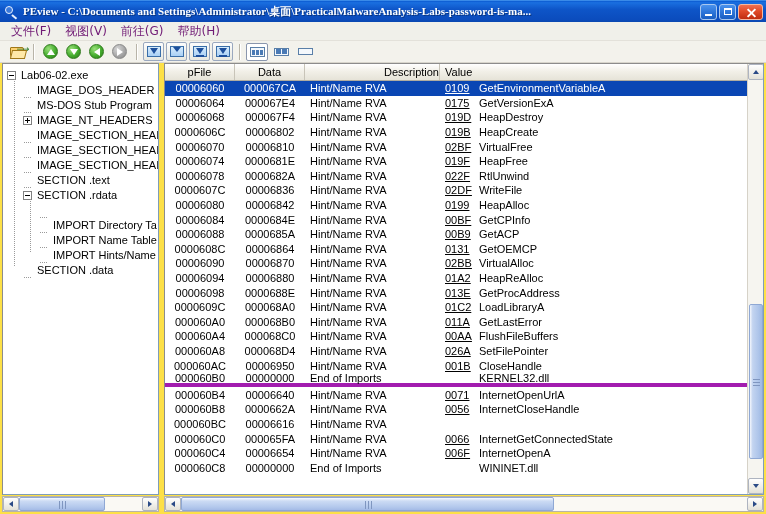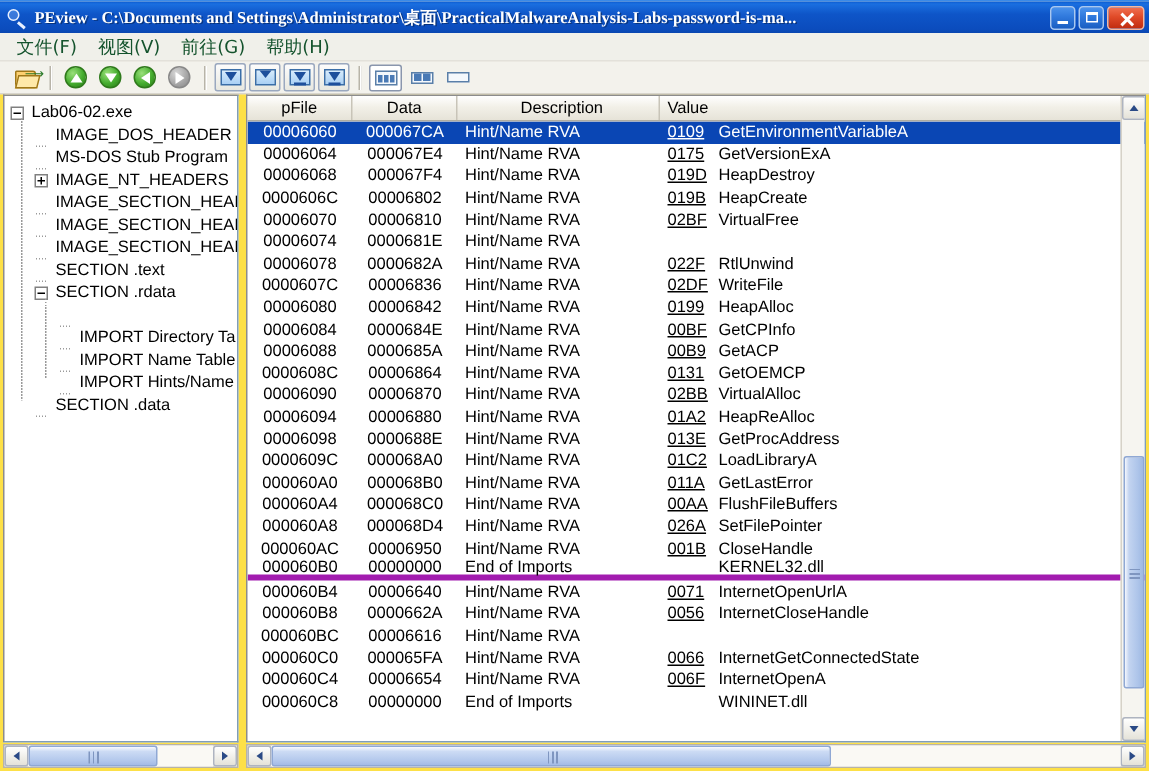--- a/index.html
+++ b/index.html
@@ -117,21 +117,21 @@
     width: 766px; height: 19px;
     background: #f0f0ea;
     display: flex;
     align-items: center;
     padding-left: 4px;
     box-sizing: border-box;
     border-bottom: 1px solid #e3e1da;
   }
   .menu-item {
     font-size: 12px;
-    color: #14532d;
+    color: #701a75;
     padding: 1px 7px;
     font-family: "DejaVu Sans", sans-serif;
     white-space: nowrap;
     cursor: default;
   }
 
   
   .toolbar {
     position: absolute;
     left: 0; top: 41px;
@@ -359,21 +359,21 @@
     color: #000000;
     line-height: 16px;
     text-align: center;
     border-right: 1px solid #c8c4b8;
     box-sizing: border-box;
     overflow: hidden;
     white-space: nowrap;
   }
   .lv-col.c0 { width: 70px; }
   .lv-col.c1 { width: 70px; }
-  .lv-col.c2 { width: 135px; text-align: center; padding-left: 5px; }
+  .lv-col.c2 { width: 135px; text-align: right; padding-left: 5px; }
   .lv-col.c3 { width: 300px; text-align: left; padding-left: 5px; border-right: none; }
 
   .lv-body {
     position: absolute;
     left: 0; top: 17px;
     width: 675px;
     bottom: 0;
     overflow: hidden;
   }
   .lv-row {
@@ -747,20 +747,24 @@
             <span class="cell desc">Hint/Name RVA</span>
             <span class="cell value">
               <span class="ord">02BF</span>
               <span class="nm">VirtualFree</span>
             </span>
           </div>
           <div class="lv-row">
             <span class="cell pfile">00006074</span>
             <span class="cell data">0000681E</span>
             <span class="cell desc">Hint/Name RVA</span>
+            <span class="cell value">
+              <span class="ord">019F</span>
+              <span class="nm">HeapFree</span>
+            </span>
           </div>
           <div class="lv-row">
             <span class="cell pfile">00006078</span>
             <span class="cell data">0000682A</span>
             <span class="cell desc">Hint/Name RVA</span>
             <span class="cell value">
               <span class="ord">022F</span>
               <span class="nm">RtlUnwind</span>
             </span>
           </div>

